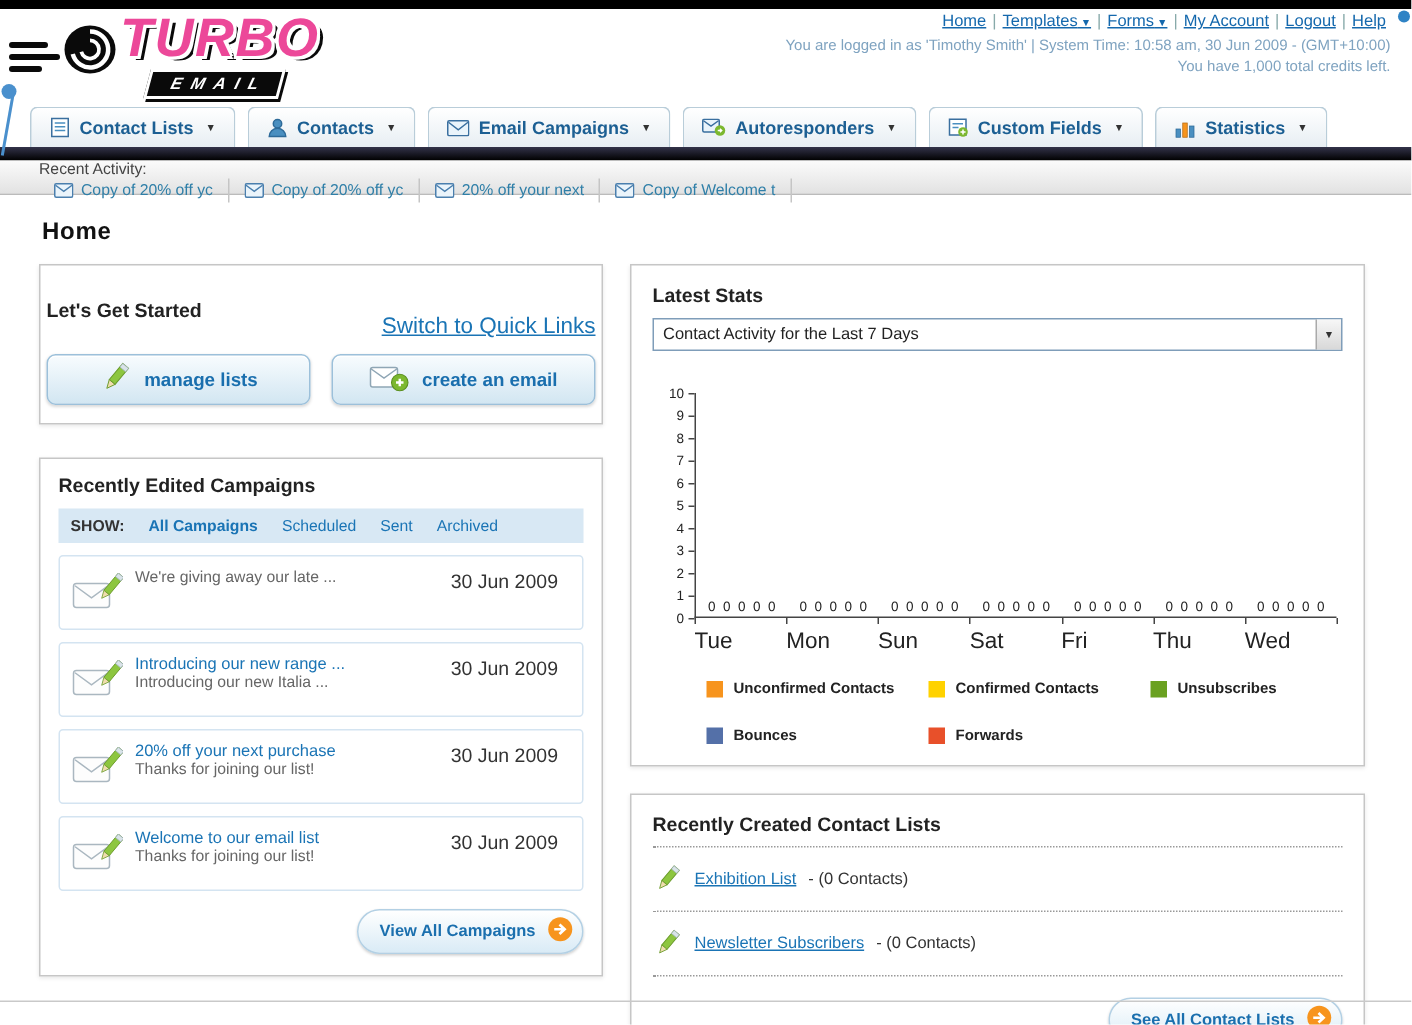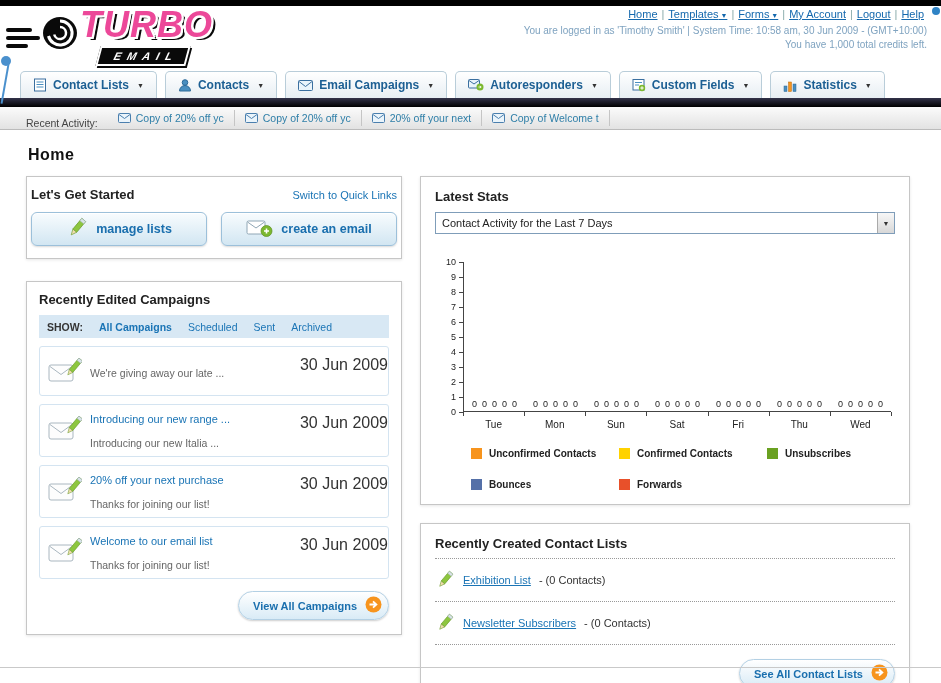--- a/index.html
+++ b/index.html
@@ -56,61 +56,61 @@
     font-size: 12px; font-weight: bold; color: #1c5f93; cursor: pointer; white-space: nowrap;
   }
   .tab-icon { display: inline-flex; }
   .caret2 { font-size: 7px; color: #333; margin-left: 2px; }
 
   .black-bar { height: 9px; background: linear-gradient(#33334a, #000); }
 
   
   .activity-strip {
     height: 23px; background: linear-gradient(#fbfbfb, #e2e2e2);
-    border-bottom: 1px solid #bbb; display: flex; align-items: flex-end;
-    padding-left: 26px; font-size: 10.5px; color: #444;
+    border-bottom: 1px solid #bbb; display: flex; align-items: flex-start;
+    padding-left: 26px; font-size: 10.5px; color: #444; flex-direction: column;
   }
   .activity-label { font-weight: normal; margin-right: 10px; }
   .activity-item {
     display: flex; align-items: center; gap: 5px; padding: 0 10px;
     border-right: 1px solid #c5c5c5; color: #2f7fa8; height: 16px; cursor: pointer; white-space: nowrap;
   }
 
   
   .content { padding: 10px 26px 0 26px; }
   .page-title { font-size: 16px; font-weight: bold; margin: 6px 0 12px 2px; color: #111; letter-spacing: 0.5px; }
   .columns { display: flex; gap: 18px; align-items: flex-start; }
   .left-col { width: 376px; display: flex; flex-direction: column; gap: 22px; }
   .right-col { width: 490px; display: flex; flex-direction: column; gap: 18px; }
   .panel { border: 1px solid #c6c6c6; background: #fff; box-shadow: 0 1px 3px rgba(0,0,0,0.10); }
   .panel-title { font-size: 13px; font-weight: bold; color: #222; }
 
   
   .gs-panel { padding: 10px 4px 12px; }
   .gs-header { display: flex; justify-content: space-between; align-items: center; }
-  .quick-links { font-size: 11px; color: #1a74b5; cursor: pointer; }
+  .quick-links { font-size: 15px; color: #1a74b5; text-decoration: underline; cursor: pointer; margin-top: 22px; }
   .gs-buttons { display: flex; gap: 14px; margin-top: 10px; }
   .gs-btn {
     flex: 1; height: 34px; display: flex; align-items: center; justify-content: center; gap: 8px;
     border: 1px solid #9cc0da; border-radius: 6px;
     background: linear-gradient(#f8fcfe, #d2e6f2); box-shadow: inset 0 1px 0 #fff, 0 1px 2px rgba(0,0,0,0.15);
     font-size: 12.5px; font-weight: bold; color: #1a6fae; cursor: pointer;
   }
 
   
   .camp-panel { padding: 10px 12px 14px; }
   .filter-bar { margin-top: 8px; background: #d8e8f4; display: flex; align-items: center; height: 23px; font-size: 10.5px; padding: 0 8px; gap: 16px; }
   .show-label { font-weight: bold; color: #333; }
   .filter-link { color: #1a74b5; cursor: pointer; }
   .filter-link.active { font-weight: bold; }
   .camp-item { position: relative; border: 1px solid #d4e4f1; border-radius: 3px; margin-top: 8px; padding: 8px 10px 7px 50px; min-height: 50px; }
   .camp-icon { position: absolute; left: 8px; top: 11px; }
   .camp-title { font-size: 11px; color: #1a74b5; cursor: pointer; }
-  .camp-sub { font-size: 10.5px; color: #666; margin-top: 12px; }
-  .camp-date { position: absolute; right: 0; top: 9px; font-size: 16px; color: #333; }
+  .camp-sub { font-size: 10.5px; color: #666; margin-top: 0; }
+  .camp-date { position: absolute; right: 16px; top: 9px; font-size: 13px; color: #333; }
   .view-all-row { display: flex; justify-content: flex-end; margin-top: 12px; }
   .pill-btn {
     display: inline-flex; align-items: center; gap: 8px; padding: 4px 6px 4px 14px;
     border: 1px solid #b3d0e4; border-radius: 16px;
     background: linear-gradient(#ffffff, #d9ebf6);
     font-size: 11px; font-weight: bold; color: #1a6fae; cursor: pointer;
     box-shadow: 0 1px 2px rgba(0,0,0,0.2);
   }
 
   
@@ -130,21 +130,21 @@
   .y-axis { width: 22px; position: relative; height: 150px; }
   .y-label { position: absolute; right: 7px; transform: translateY(-50%); font-size: 9px; color: #222; }
   .y-tick { position: absolute; right: 0; width: 4px; height: 1px; background: #444; }
   .plot-col { flex: 1; }
   .plot { position: relative; height: 150px; border-left: 1px solid #444; border-bottom: 1px solid #444; }
   .zeros-row { position: absolute; left: 0; right: 0; bottom: 2px; display: flex; }
   .zero-group { flex: 1; display: flex; justify-content: center; gap: 5px; font-size: 9px; color: #222; }
   .x-ticks { position: relative; height: 4px; }
   .x-tick { position: absolute; top: 0; width: 1px; height: 4px; background: #444; }
   .day-row { display: flex; margin-top: 3px; }
-  .day-cell { flex: 1; text-align: center; font-size: 10px; color: #222; }
+  .day-cell { flex: 1; text-align: left; font-size: 15px; color: #222; }
   .legend { margin: 18px 0 0 30px; display: grid; grid-template-columns: 148px 148px 148px; row-gap: 20px; }
   .legend-item { display: flex; align-items: center; gap: 7px; font-size: 10px; font-weight: bold; color: #222; }
   .legend-swatch { width: 11px; height: 11px; display: inline-block; }
 
   
   .cl-panel { padding: 12px 14px 14px; }
   .cl-sep { border-bottom: 1px dotted #999; height: 0; margin: 7px 0; }
   .cl-item { display: flex; align-items: center; gap: 8px; padding: 4px 0; font-size: 11px; }
   .cl-name { color: #1a74b5; text-decoration: underline; cursor: pointer; }
   .cl-detail { color: #333; }

